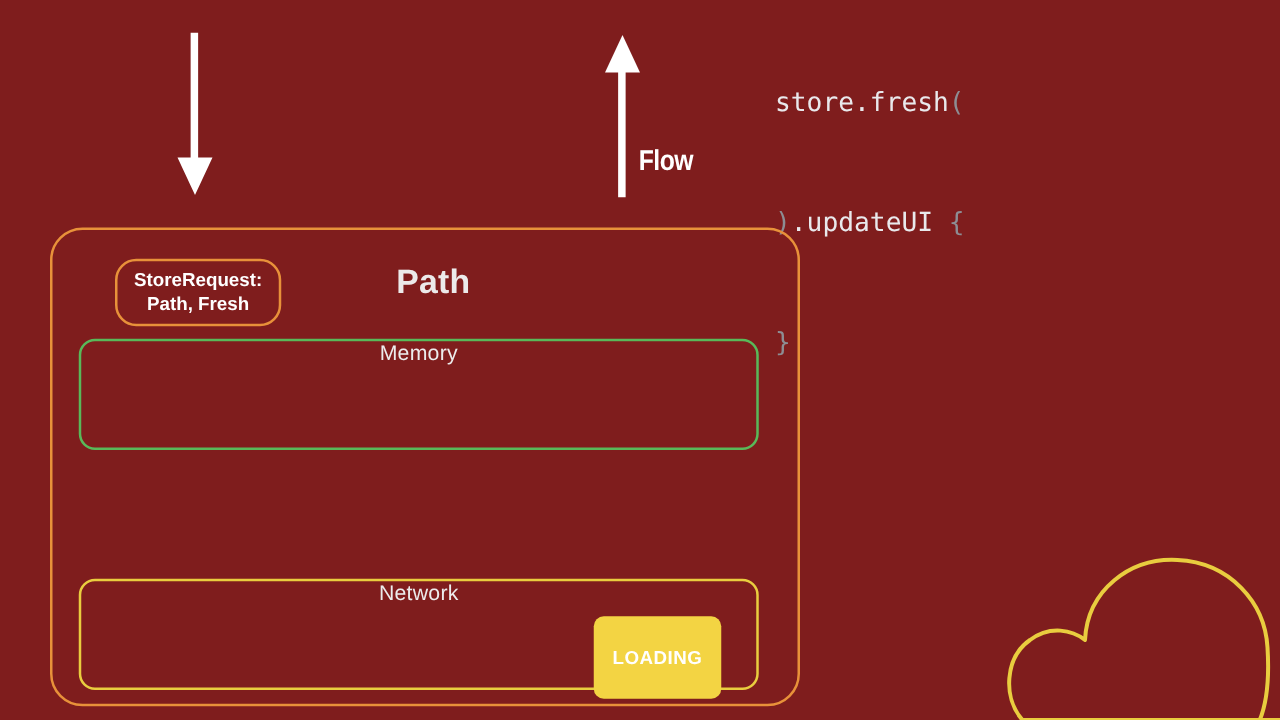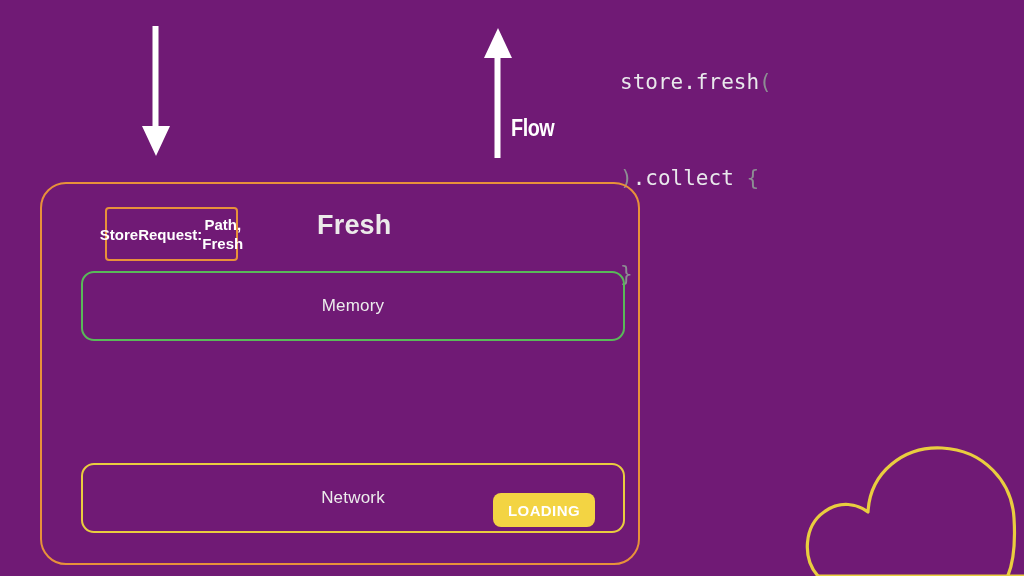--- a/index.html
+++ b/index.html
@@ -4,21 +4,21 @@
 <style>
   html, body {
     margin: 0;
     padding: 0;
     background: #000000;
   }
   #slide {
     position: relative;
     width: 1024px;
     height: 576px;
-    background: #701a75;
+    background: #7f1d1d;
     overflow: hidden;
     font-family: "Liberation Sans", sans-serif;
   }
 
   
   #code-snippet {
     position: absolute;
     left: 620px;
     top: 2px;
     font-family: "DejaVu Sans Mono", "Liberation Mono", monospace;
@@ -71,43 +71,42 @@
     letter-spacing: 0.2px;
   }
 
   #store-request-box {
     position: absolute;
     left: 50px;
     top: 23px;
     width: 133px;
     height: 54px;
     border: 2.5px solid #e8913a;
-    border-radius: 4px;
+    border-radius: 17px;
     box-sizing: border-box;
     display: flex;
+    flex-direction: column;
     align-items: center;
     justify-content: center;
     color: #ffffff;
     font-size: 15px;
     font-weight: bold;
     line-height: 19px;
     text-align: center;
-    margin-left: 13px;
   }
 
   
   .layer {
     position: absolute;
-    left: 39px;
+    left: 21px;
     width: 544px;
-    height: 70px;
+    height: 89px;
     border-radius: 13px;
     box-sizing: border-box;
     display: flex;
-    align-items: center;
     justify-content: center;
   }
   #layer-memory  { top: 87px;  border: 2.5px solid #59b959; }
   #layer-disk    { top: 183px; border: 2.5px solid #a855d8; }
   #layer-network { top: 279px; border: 2.5px solid #e9cd3f; }
 
   .layer-label {
     color: #ececec;
     font-size: 17px;
     letter-spacing: 0.2px;
@@ -127,21 +126,21 @@
     font-weight: bold;
     display: flex;
     align-items: center;
     justify-content: center;
   }
   #network-badge {
     position: absolute;
     left: 410px;
     top: 28px;
     height: 34px;
-    padding: 0 15px;
+    padding: 16px 15px;
     border-radius: 8px;
     background: #f3d443;
     color: #ffffff;
     font-size: 15px;
     font-weight: bold;
     letter-spacing: 0.4px;
     display: flex;
     align-items: center;
     justify-content: center;
   }
@@ -153,39 +152,39 @@
     top: 390px;
   }
 </style>
 </head>
 <body>
 
 <div id="slide">
 
   <div id="code-snippet">
     <span class="line"><span class="id">store.fresh</span><span class="punc">(</span></span>
-    <span class="line"><span class="punc">)</span><span class="id">.collect </span><span class="punc">{</span></span>
+    <span class="line"><span class="punc">)</span><span class="id">.updateUI </span><span class="punc">{</span></span>
     <span class="line"><span class="punc">}</span></span>
   </div>
 
   <svg id="arrow-down-wrap" class="arrow-svg" width="36" height="132" viewBox="0 0 36 132">
     <rect x="14.5" y="0" width="6" height="104" fill="#ffffff"></rect>
     <polygon points="4,100 32,100 18,130" fill="#ffffff"></polygon>
   </svg>
 
   <svg id="arrow-up-wrap" class="arrow-svg" width="36" height="132" viewBox="0 0 36 132">
     <rect x="14.5" y="28" width="6" height="104" fill="#ffffff"></rect>
     <polygon points="4,32 32,32 18,2" fill="#ffffff"></polygon>
   </svg>
 
   <div id="flow-label">Flow</div>
 
   <div id="store-container">
 
-    <div id="store-title">Fresh</div>
+    <div id="store-title">Path</div>
 
     <div id="store-request-box">
       <span>StoreRequest:</span>
       <span>Path, Fresh</span>
     </div>
 
     <div id="layer-memory" class="layer">
       <span class="layer-label">Memory</span>
     </div>
 

